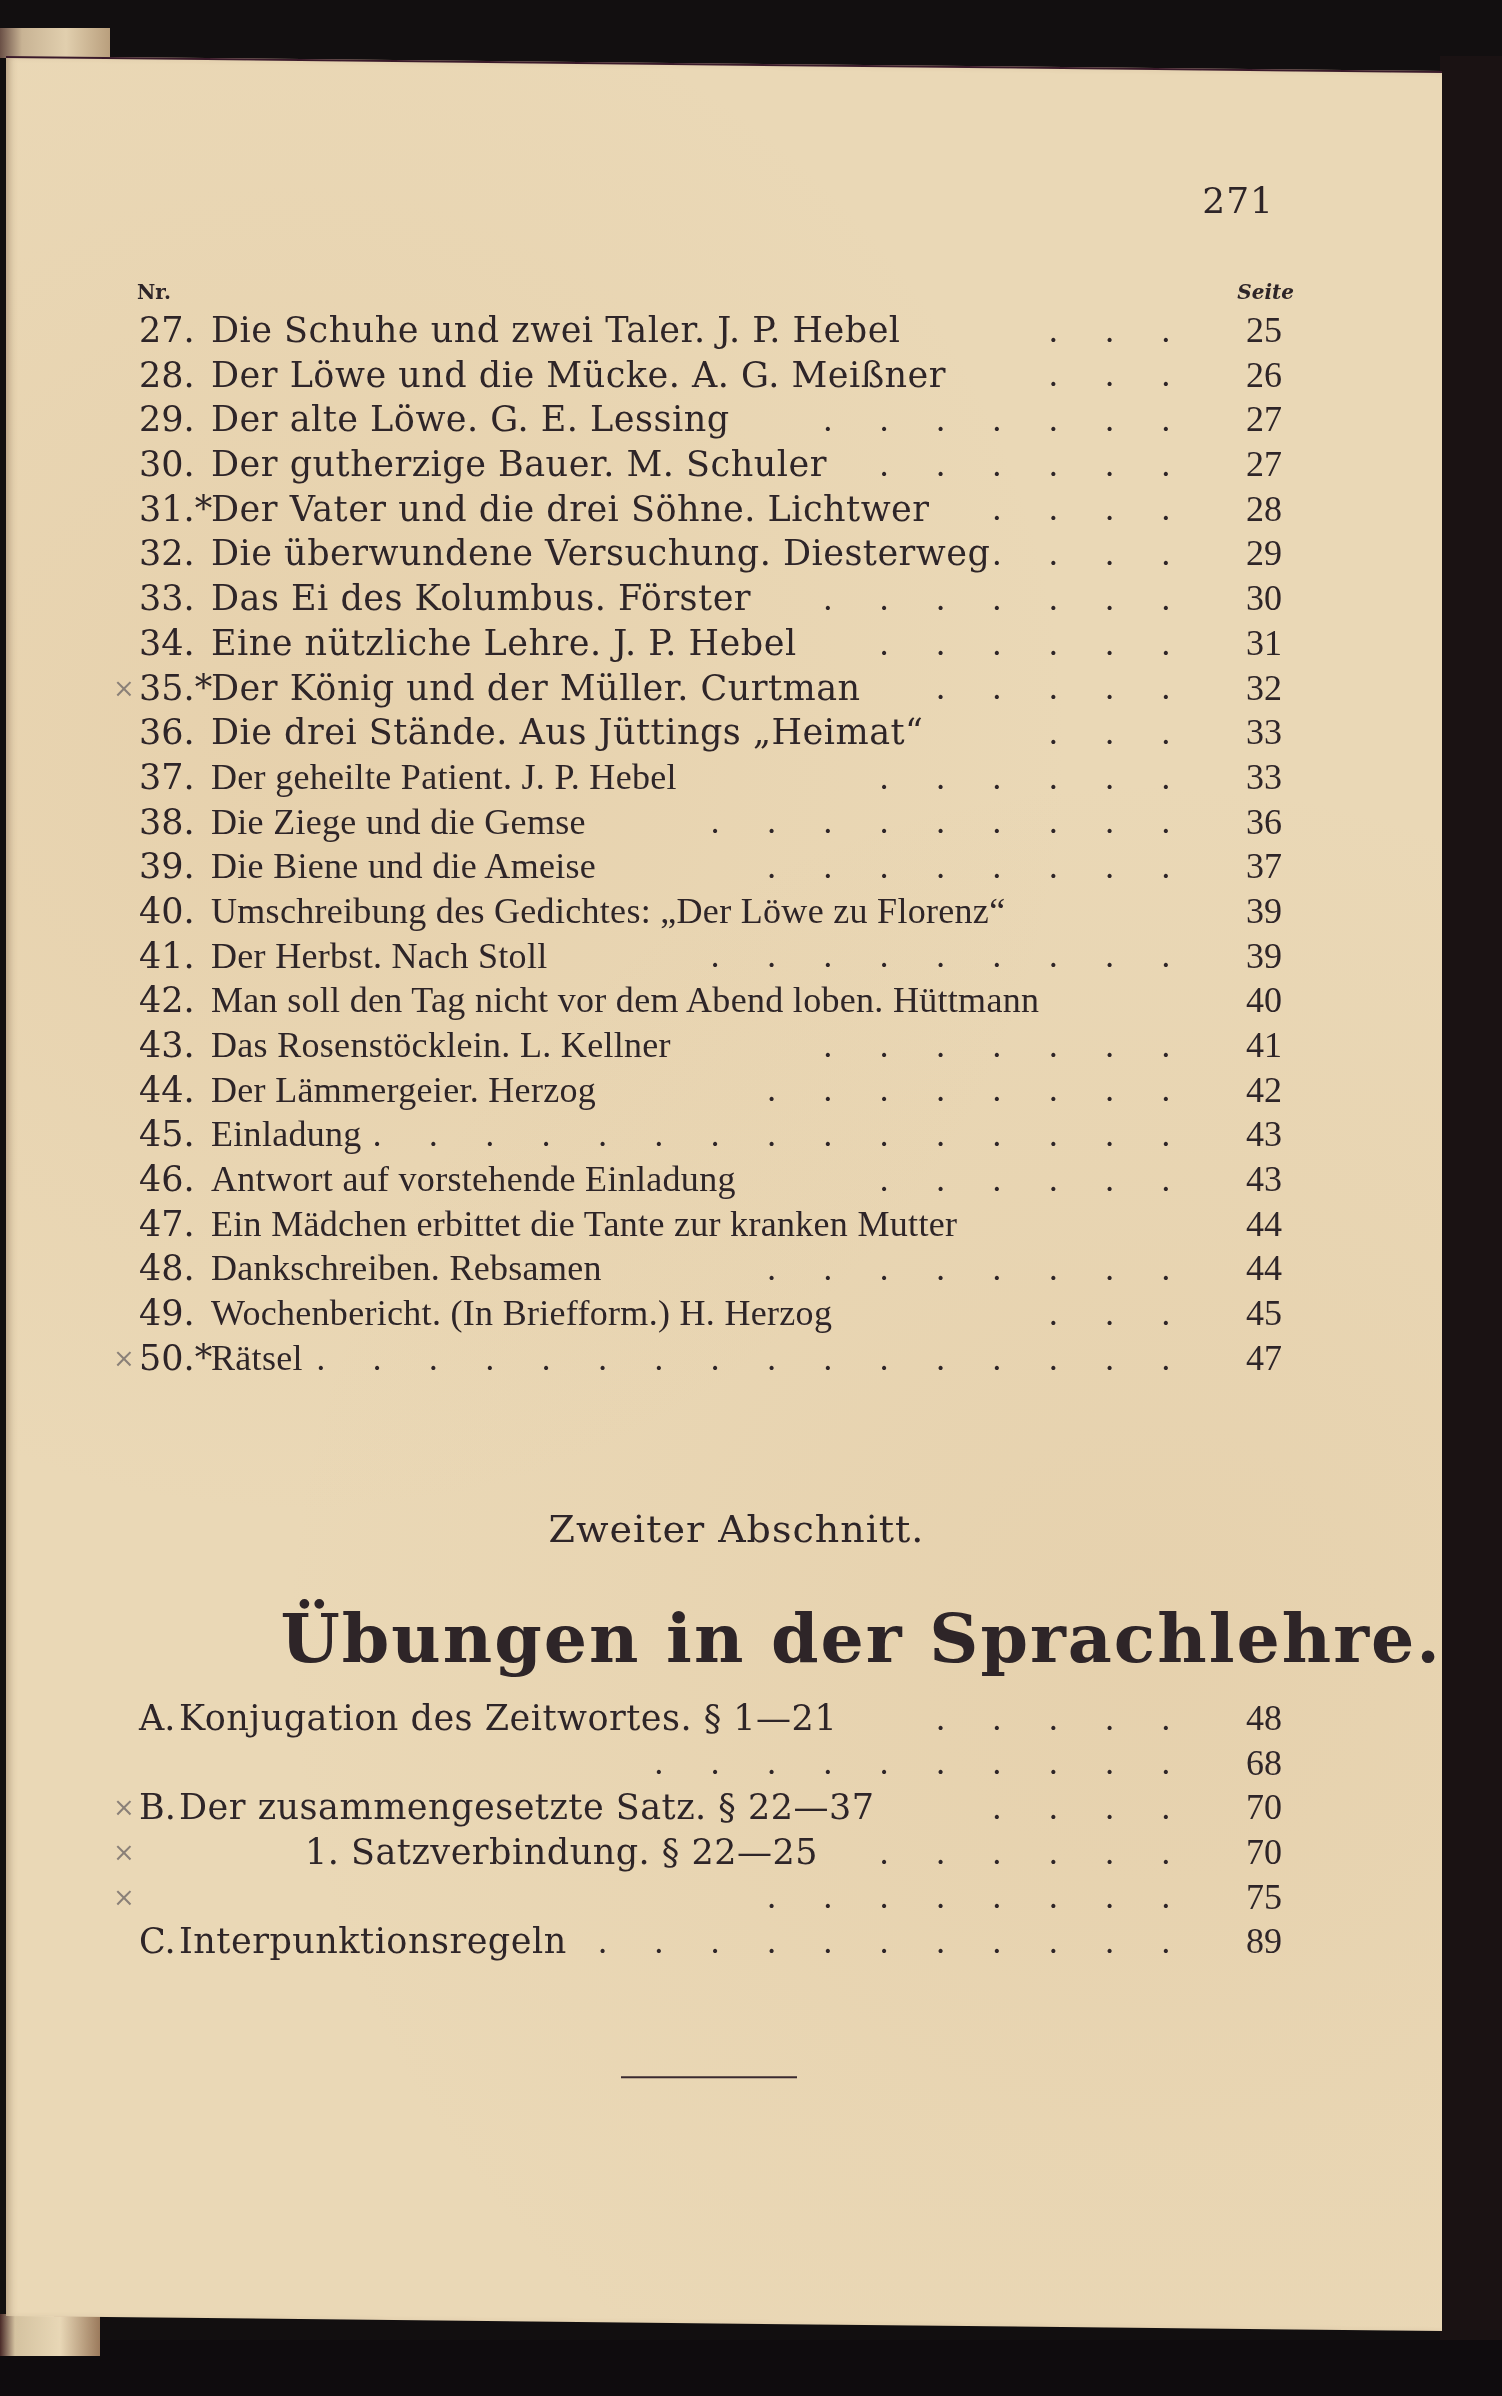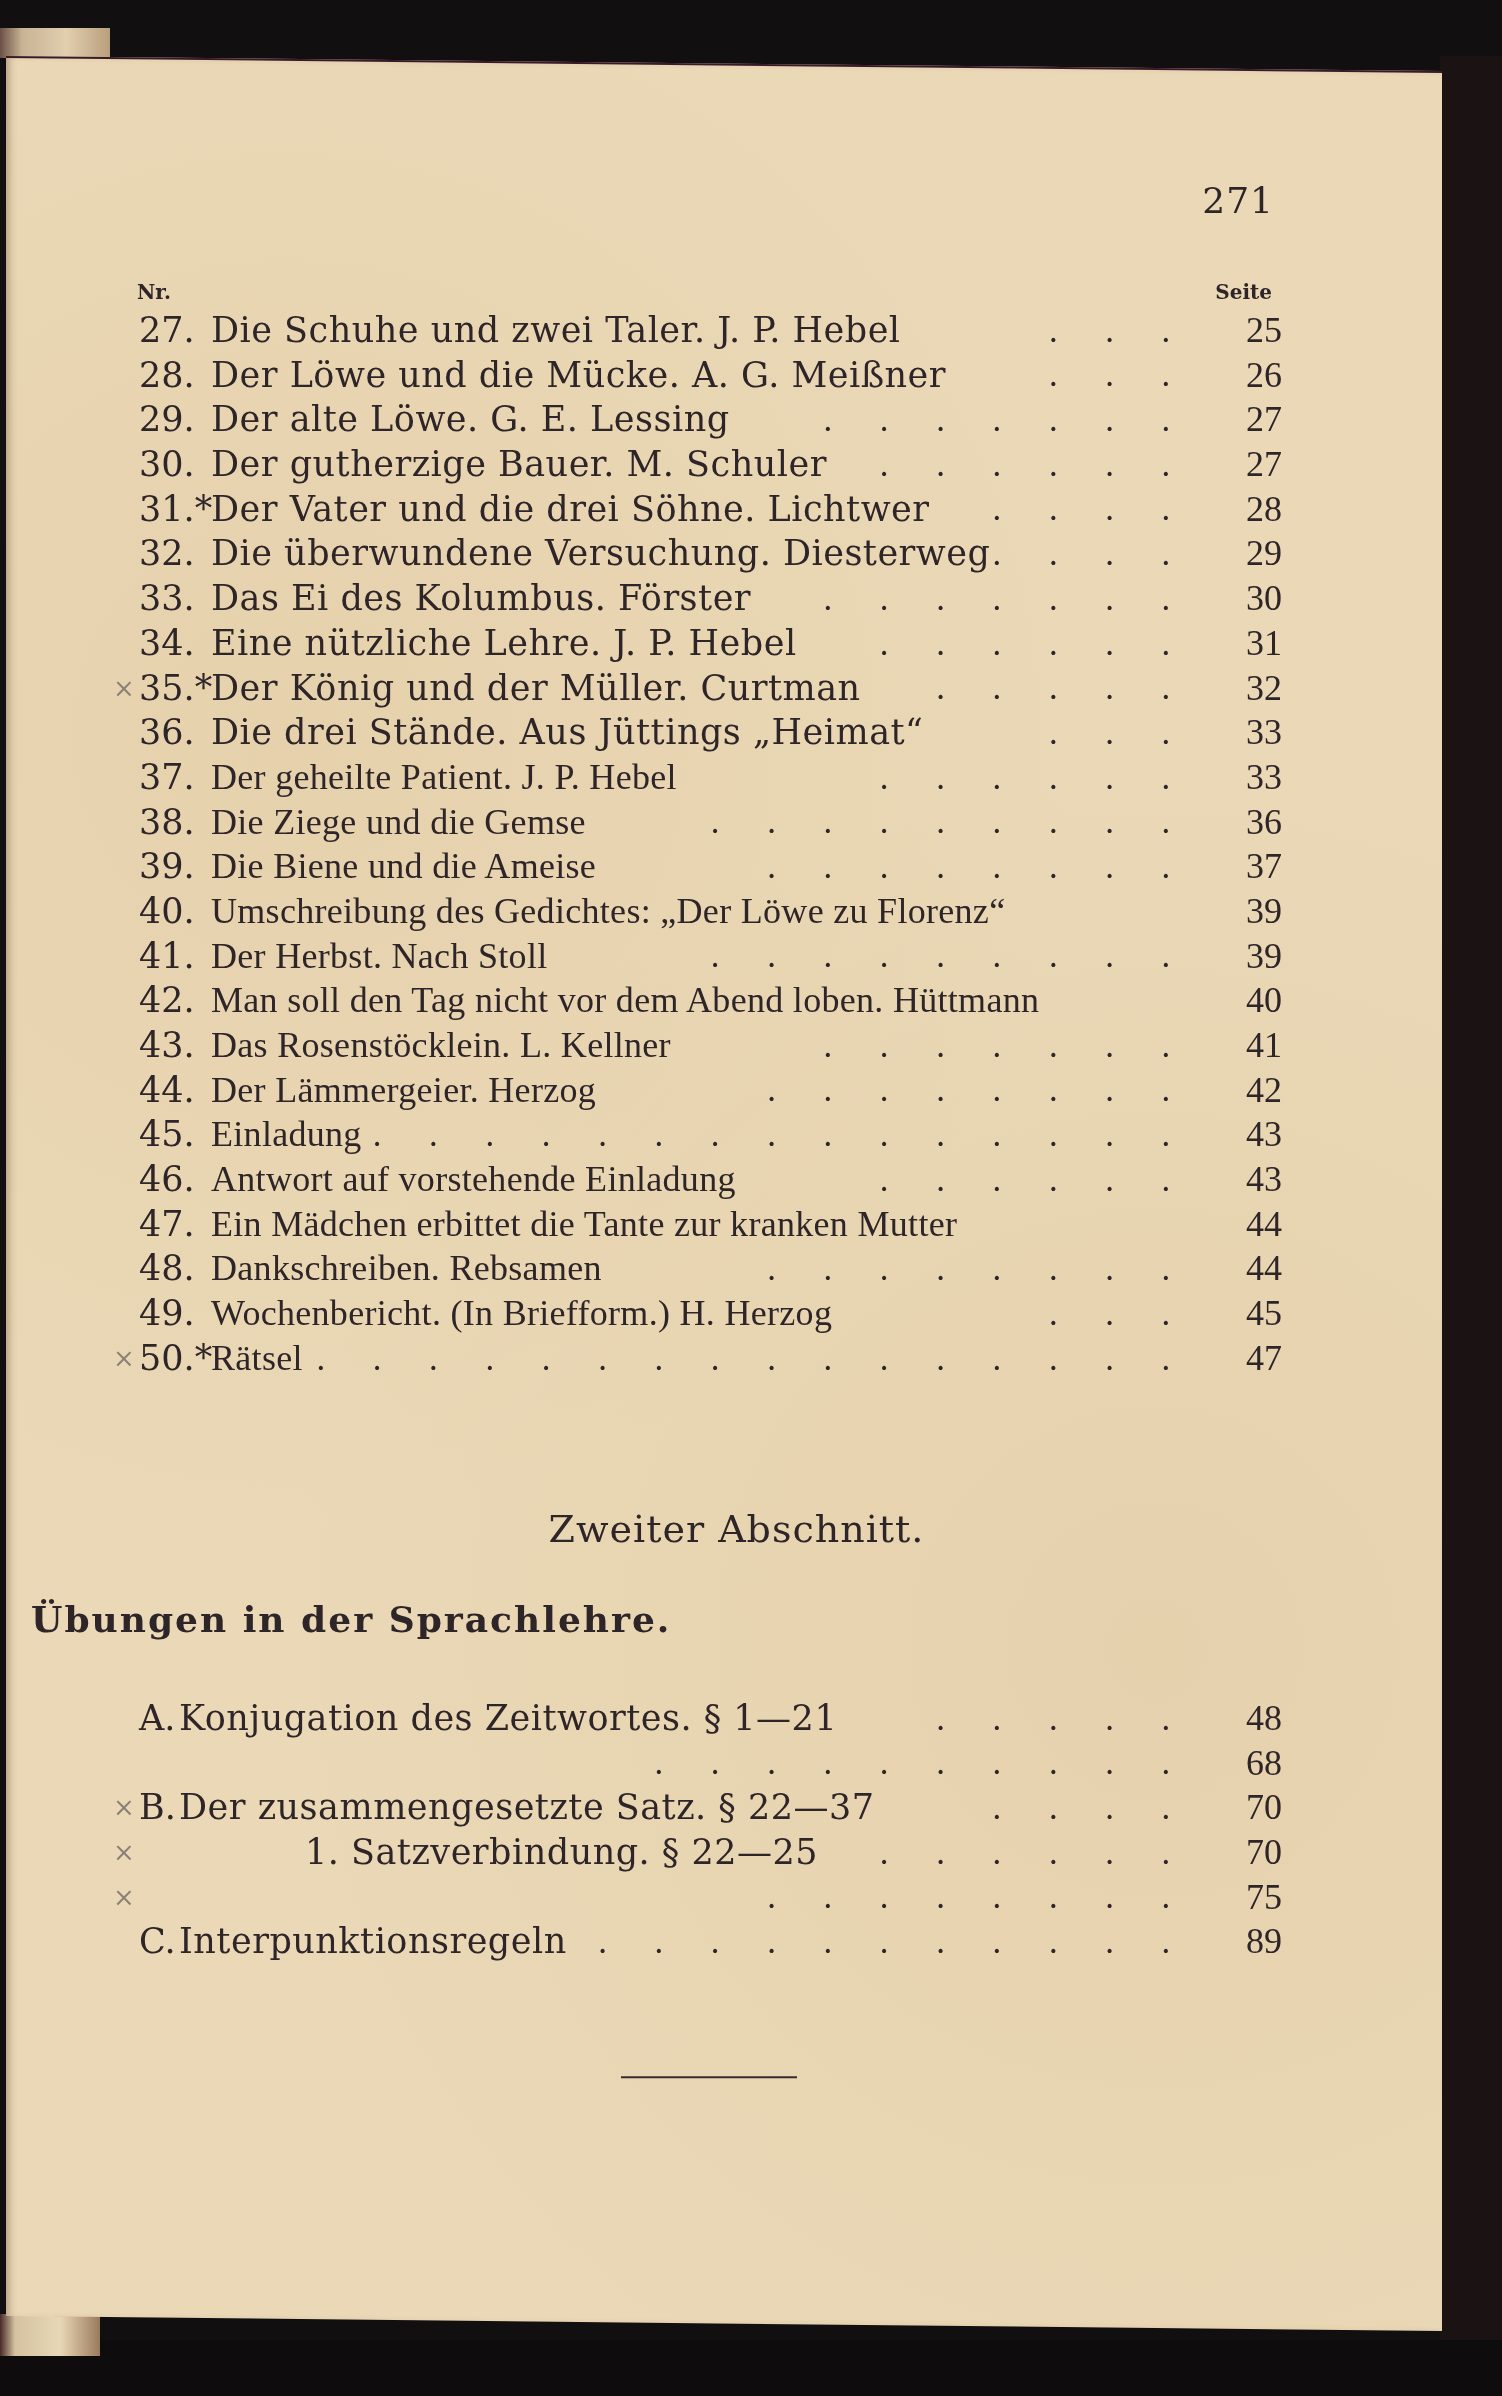--- a/index.html
+++ b/index.html
@@ -31,21 +31,21 @@
   .page-inner { position:absolute; left:0; top:0; right:0; bottom:0; transform: skewY(-0.6deg); transform-origin:left top;margin-left:25px; }
   .page-number {
     position:absolute; right:168px; top:122px;
     font-size:36px; letter-spacing:1px;
   }
   .col-head {
     position:absolute; top:222px; font-size:20px; font-weight:bold;
     font-family:"DejaVu Serif", serif;
   }
   .col-head.left { left:106px; }
-  .col-head.right { right:170px; }
+  .col-head.right { right:148px;font-style:italic; }
   .toc {
     position:absolute; left:108px; top:250px; width:1160px;
   }
   .row {
     position:relative; height:44.7px; line-height:44px;
     font-size:35px; white-space:nowrap;
   }
   .row .num { display:inline-block; width:72px; }
   .row .title { display:inline-block; }
   .row.fraktur .title { font-family:"DejaVu Serif", serif; letter-spacing:0.5px; }
@@ -53,22 +53,22 @@
   .row .dots {
     position:absolute; right:110px; bottom:0; color:#2e2528; letter-spacing:18px; font-size:32px;
   }
   .row .pg { position:absolute; right:0; top:0; width:70px; text-align:center; font-family:"Liberation Serif", serif; font-size:36px; }
   .mark { position:absolute; left:-26px; top:0; color:#8a8078; font-size:26px; }
   .section-sub {
     position:absolute; left:0; right:0; top:1449px; text-align:center;
     font-size:38px; font-family:"DejaVu Serif", serif; letter-spacing:1px;
   }
   .section-title {
-    position:absolute; left:0; right:0; top:1540px; text-align:left;
-    font-size:36px; font-weight:bold; font-family:"DejaVu Serif", serif; letter-spacing:2px;
+    position:absolute; left:0; right:0; top:1540px; text-align:right;
+    font-size:68px; font-weight:bold; font-family:"DejaVu Serif", serif; letter-spacing:2px;
   }
   .toc2 { position:absolute; left:108px; top:1638px; width:1160px; }
   .toc2 .row .num { width:40px; }
   .toc2 .row.indent1 .title { padding-left:78px; }
   .toc2 .row.indent2 .title { padding-left:126px; }
   .rule {
     position:absolute; left:590px; top:2018px; width:176px; height:2px; background:#3a2a30;
   }
   .dark-bottom {
     position:absolute; left:0; top:2340px; width:1502px; height:56px; background:#0f0c0e;

